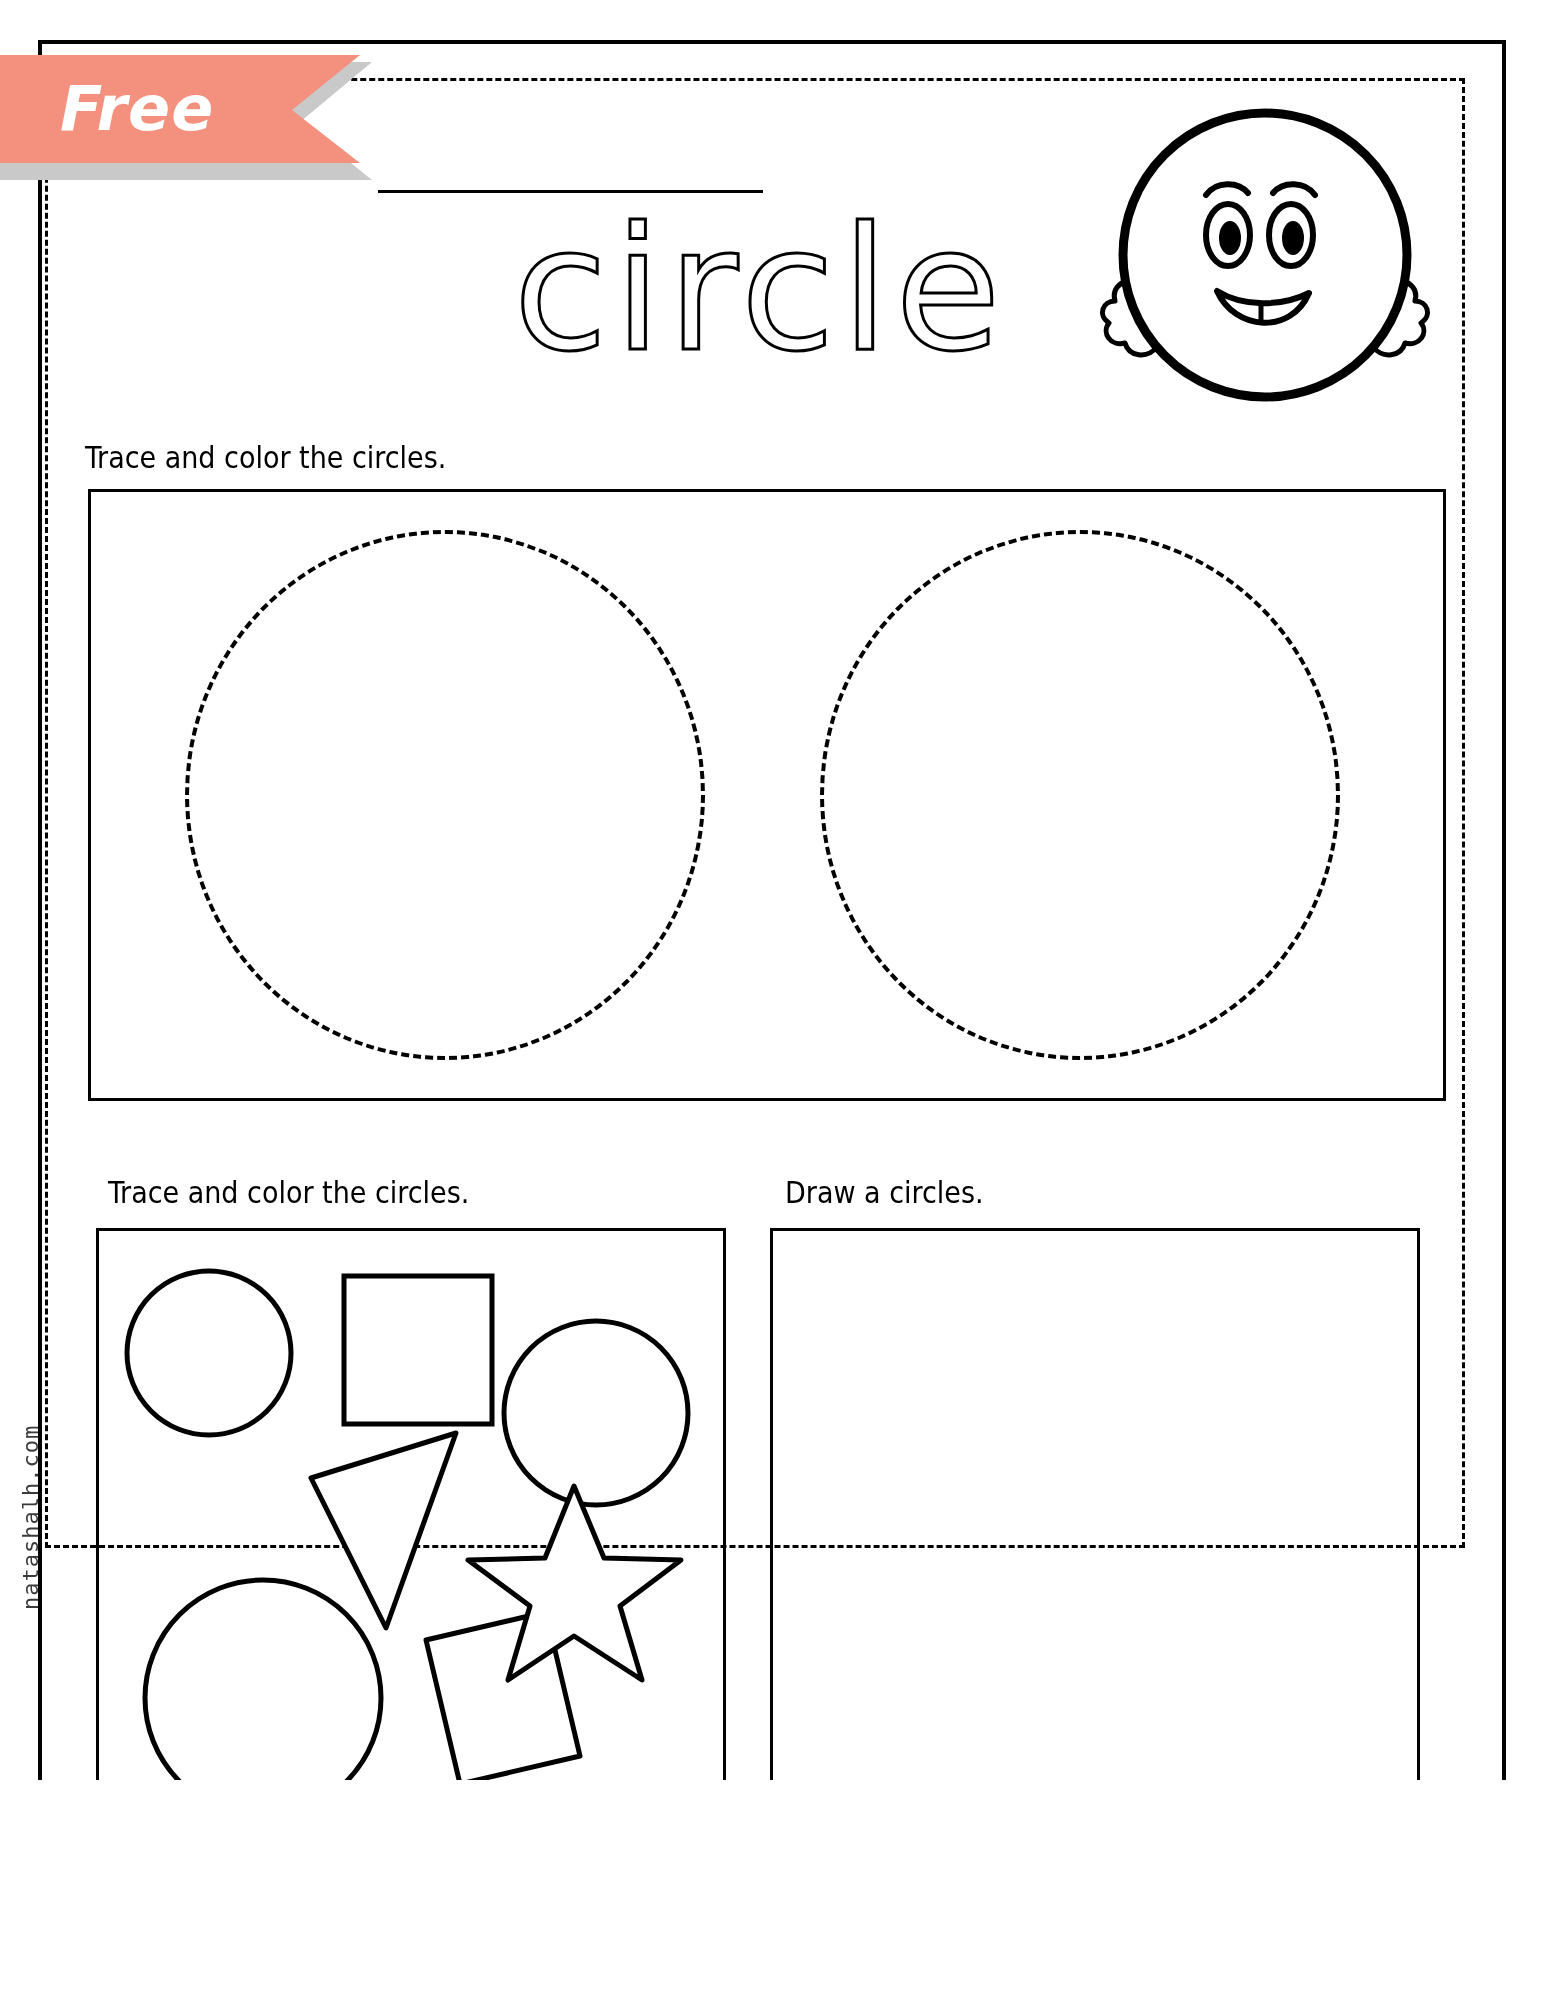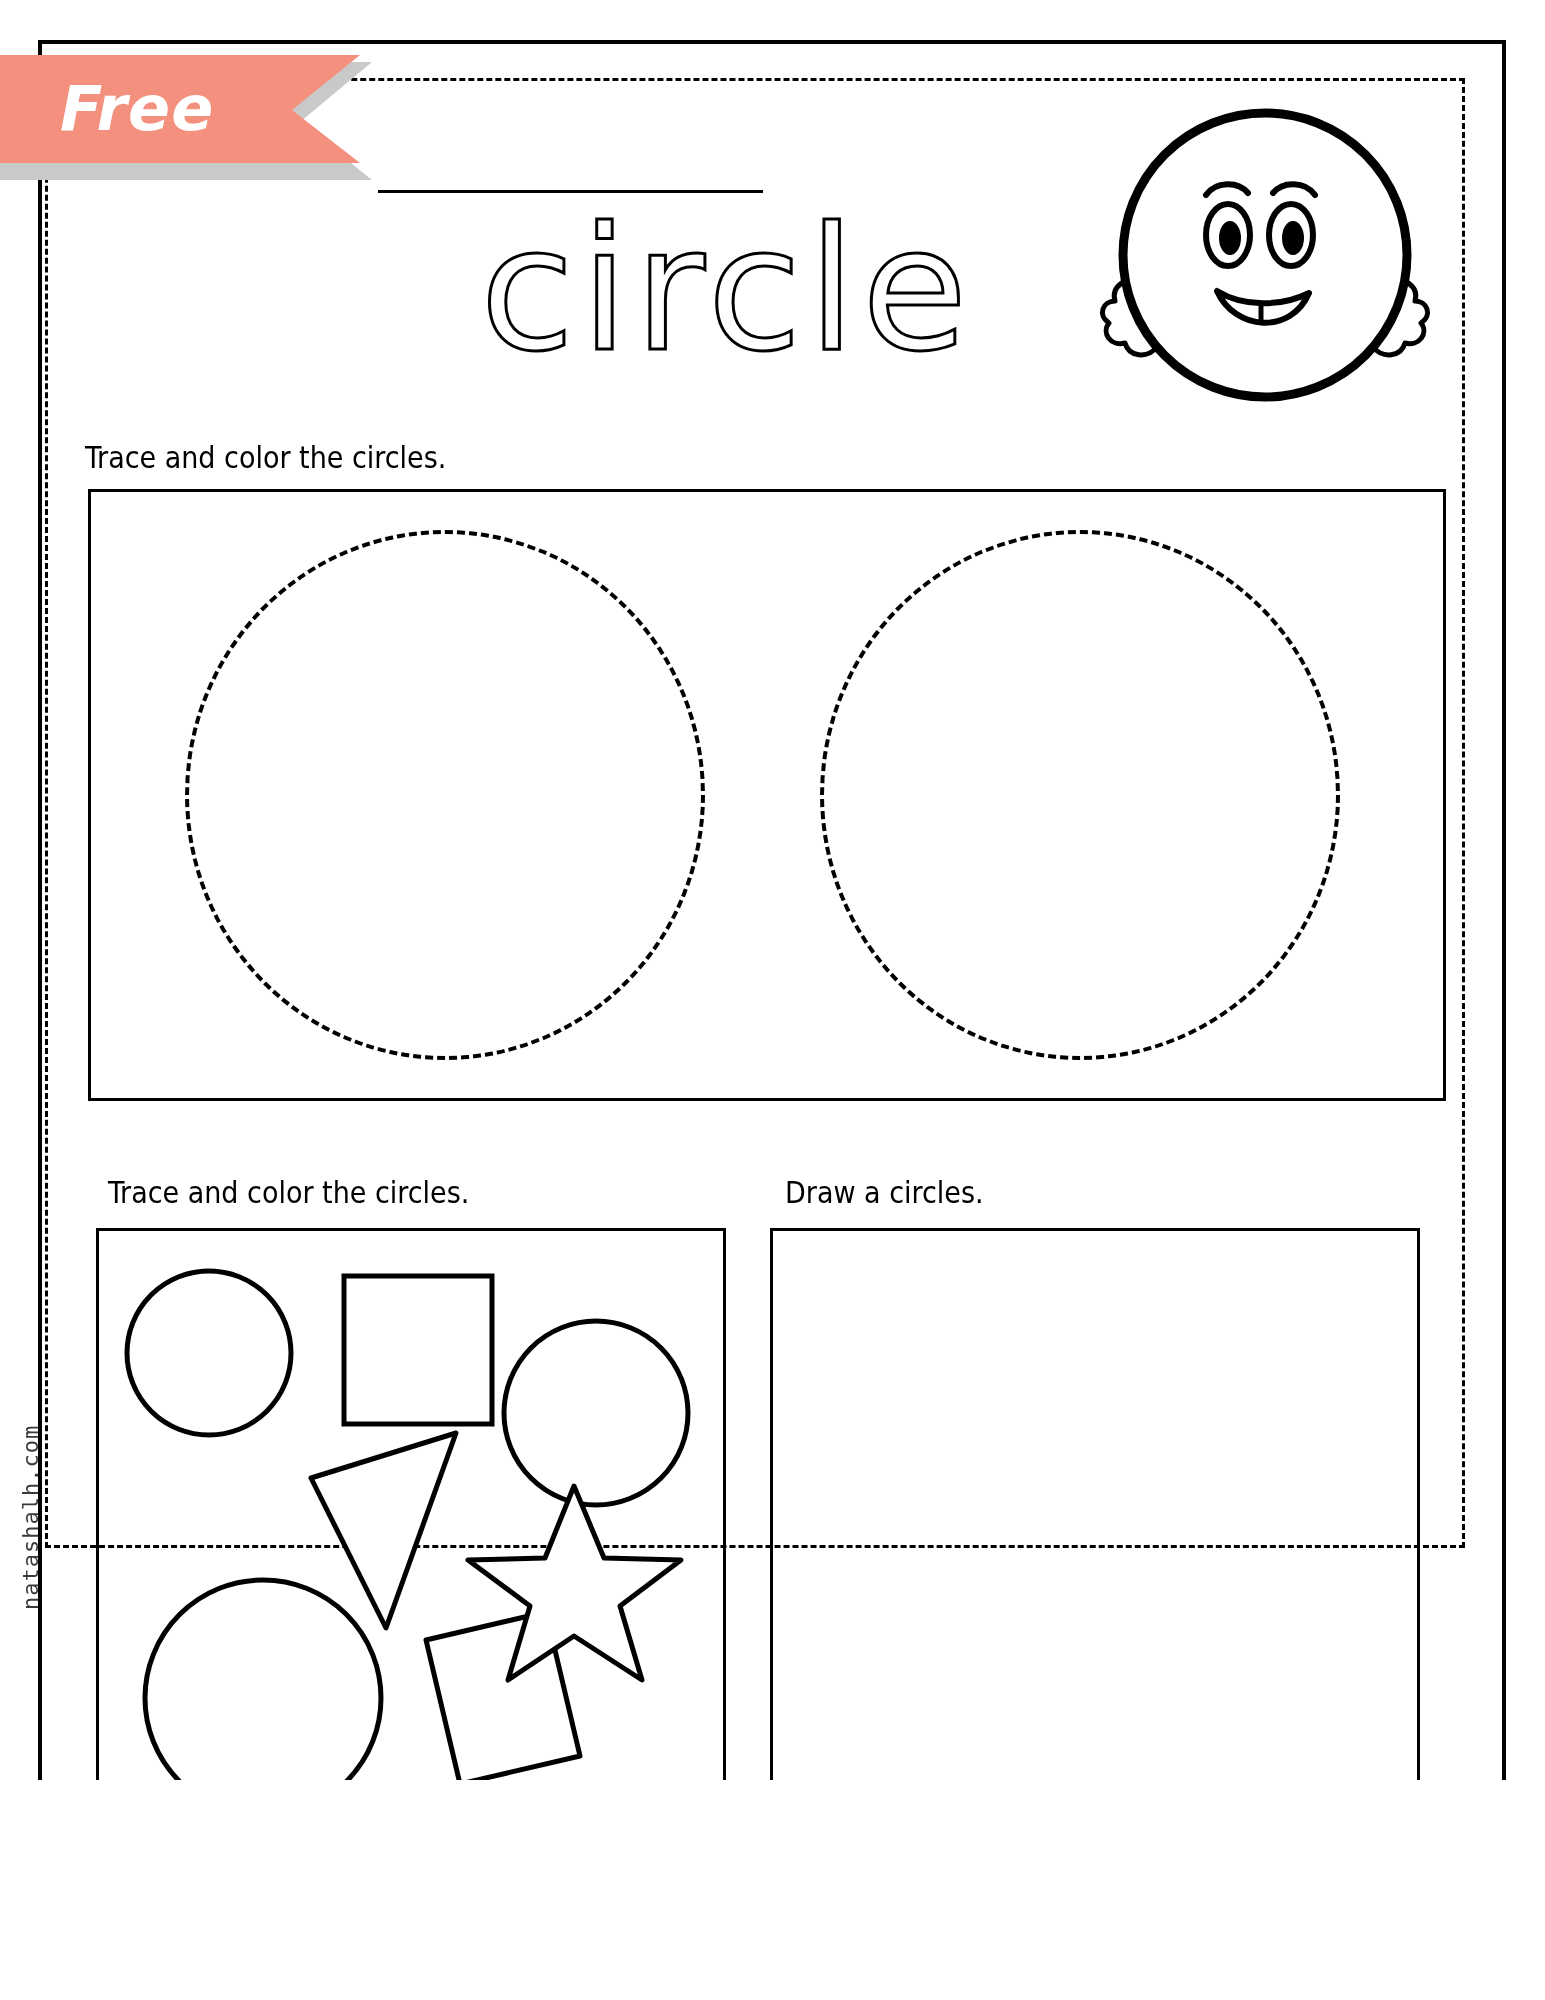--- a/index.html
+++ b/index.html
@@ -82,21 +82,21 @@
     left: 480px;
     top: 200px;
     width: 560px;
     height: 180px;
     font-family: "DejaVu Sans", sans-serif;
     font-size: 172px;
     line-height: 180px;
     letter-spacing: 6px;
     color: transparent;
     -webkit-text-stroke: 3px #000000;
-    text-align: left;
+    text-align: center;
   }
 
   
   .mascot {
     position: absolute;
     left: 1085px;
     top: 95px;
     width: 360px;
     height: 330px;
   }

